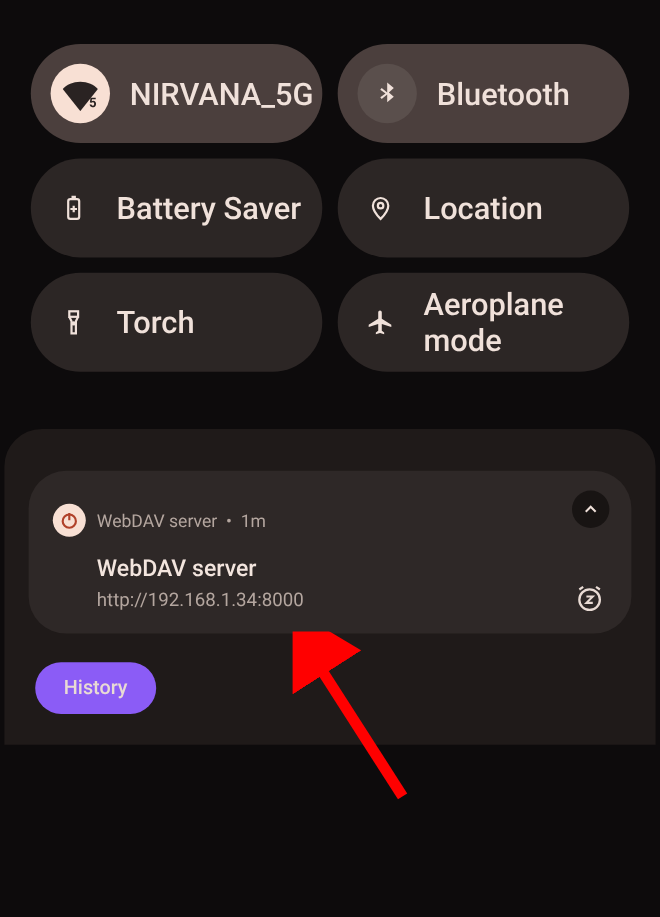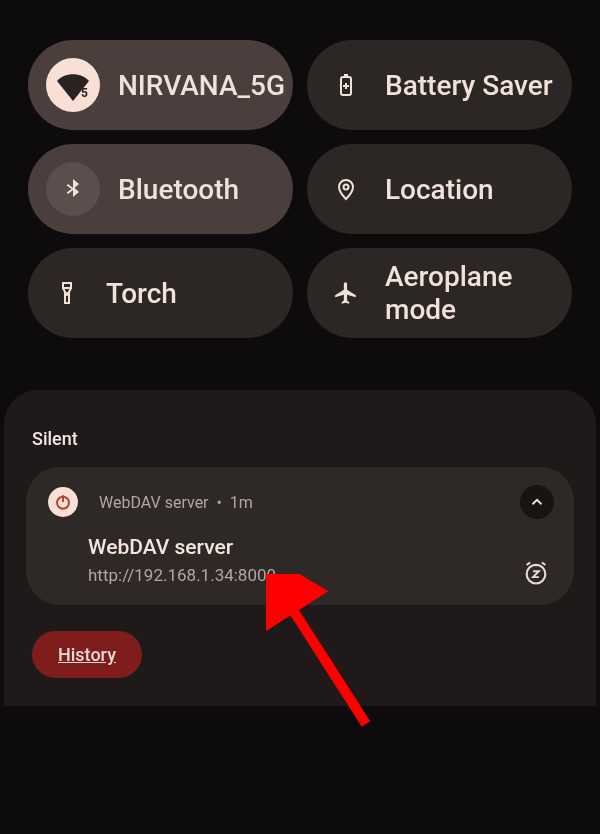--- a/index.html
+++ b/index.html
@@ -55,21 +55,21 @@
       font-weight: 500;
       margin: 0 0 18px 6px;
     }
     .notif-card {
       background: #2e2827;
       border-radius: 34px;
       padding: 20px 22px 20px 22px;
       position: relative;
     }
     .notif-top {
-      display: flex; align-items: center; gap: 21px;
+      display: flex; align-items: center; gap: 10px; margin-top: 10px;
     }
     .app-icon {
       width: 30px; height: 30px; border-radius: 50%;
       background: #f8e0d4;
       display: flex; align-items: center; justify-content: center;
     }
     .app-name { color: #b4a69f; font-size: 16px; }
     .collapse-btn {
       position: absolute; right: 20px; top: 18px;
       width: 34px; height: 34px; border-radius: 50%;
@@ -83,69 +83,68 @@
     .notif-action {
       position: absolute; right: 20px; bottom: 14px;
       width: 36px; height: 36px;
       display: flex; align-items: center; justify-content: center;
     }
     .history-btn {
       margin: 26px 0 0 6px;
       color: #e9dbd4;
       font-size: 18px;
       font-weight: 500;
-      background: #7f1d1d;
+      background: #8b5cf6;
       border-radius: 32px;
       padding: 13px 26px;
       display: inline-block;
       cursor: pointer;
-      text-decoration: underline;
     }
     .arrow {
       position: absolute;
       left: 266px; top: 574px;
       pointer-events: none;
     }
   </style>
 </head>
 <body>
 
 <div class="qs-grid">
 
   <div class="qs-tile active wifi">
     <div class="qs-icon-bg">
       <svg width="32" height="32" viewBox="0 0 24 24">
           <path d="M12 4C7 4 2.7 6 0 9l12 15L24 9c-2.7-3-7-5-12-5z" fill="#2a2322"></path>
           <text x="18" y="21" font-size="9" font-weight="700" fill="#2a2322">5</text>
         </svg>
     </div>
     <span class="qs-label">NIRVANA_5G</span>
+  </div>
+
+  <div class="qs-tile active">
+    <div class="qs-icon-bg">
+      <svg width="24" height="24" viewBox="0 0 24 24">
+          <path d="M12 2l6 5-4.5 4 4.5 4-6 5V13l-5 4-1.3-1.5L10.5 12 5.7 8.5 7 7l5 4V2z" fill="#f0e1da"></path>
+        </svg>
+    </div>
+    <span class="qs-label">Bluetooth</span>
   </div>
 
   <div class="qs-tile inactive">
     <div class="qs-icon-bg">
       <svg width="24" height="24" viewBox="0 0 24 24" fill="none" stroke="#f0e1da" stroke-width="2">
           <rect x="7" y="4" width="10" height="18" rx="2"></rect>
           <line x1="10" y1="2" x2="14" y2="2"></line>
           <line x1="12" y1="10" x2="12" y2="16"></line>
           <line x1="9" y1="13" x2="15" y2="13"></line>
         </svg>
     </div>
     <span class="qs-label">Battery Saver</span>
   </div>
 
-  <div class="qs-tile active">
-    <div class="qs-icon-bg">
-      <svg width="24" height="24" viewBox="0 0 24 24">
-          <path d="M12 2l6 5-4.5 4 4.5 4-6 5V13l-5 4-1.3-1.5L10.5 12 5.7 8.5 7 7l5 4V2z" fill="#f0e1da"></path>
-        </svg>
-    </div>
-    <span class="qs-label">Bluetooth</span>
-  </div>
-
   <div class="qs-tile inactive">
     <div class="qs-icon-bg">
       <svg width="24" height="24" viewBox="0 0 24 24" fill="none" stroke="#f0e1da" stroke-width="2">
           <path d="M12 22s7-7 7-12a7 7 0 10-14 0c0 5 7 12 7 12z"></path>
           <circle cx="12" cy="10" r="2.5"></circle>
         </svg>
     </div>
     <span class="qs-label">Location</span>
   </div>
 
@@ -164,21 +163,20 @@
     <div class="qs-icon-bg">
       <svg width="26" height="26" viewBox="0 0 24 24" fill="#f0e1da">
           <path d="M21 16v-2l-8-5V3.5a1.5 1.5 0 10-3 0V9l-8 5v2l8-2.5V19l-2 1.5V22l3.5-1 3.5 1v-1.5L13 19v-5.5l8 2.5z"></path>
         </svg>
     </div>
     <span class="qs-label">Aeroplane mode</span>
   </div>
 </div>
 
 <div class="notif-panel">
-  <div class="silent-hdr">Silent</div>
 
   <div class="notif-card">
     <div class="notif-top">
       <div class="app-icon">
         <svg width="18" height="18" viewBox="0 0 24 24" fill="none" stroke="#b0412a" stroke-width="2.6">
             <circle cx="12" cy="13" r="8"></circle>
             <line x1="12" y1="3" x2="12" y2="12"></line>
           </svg>
       </div>
       <span class="app-name">

